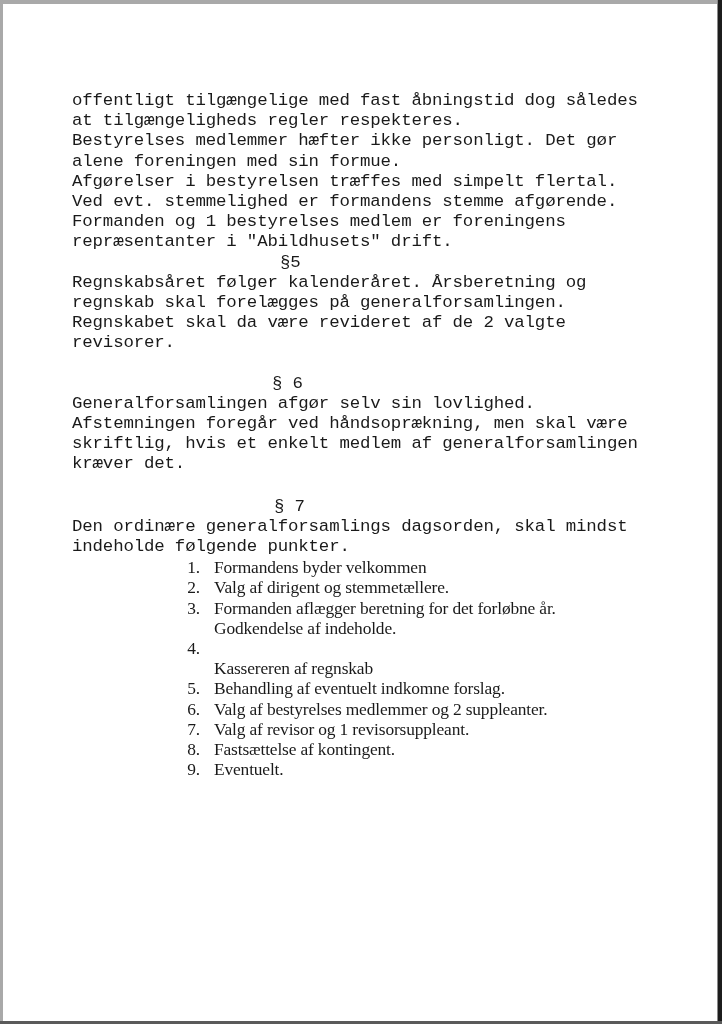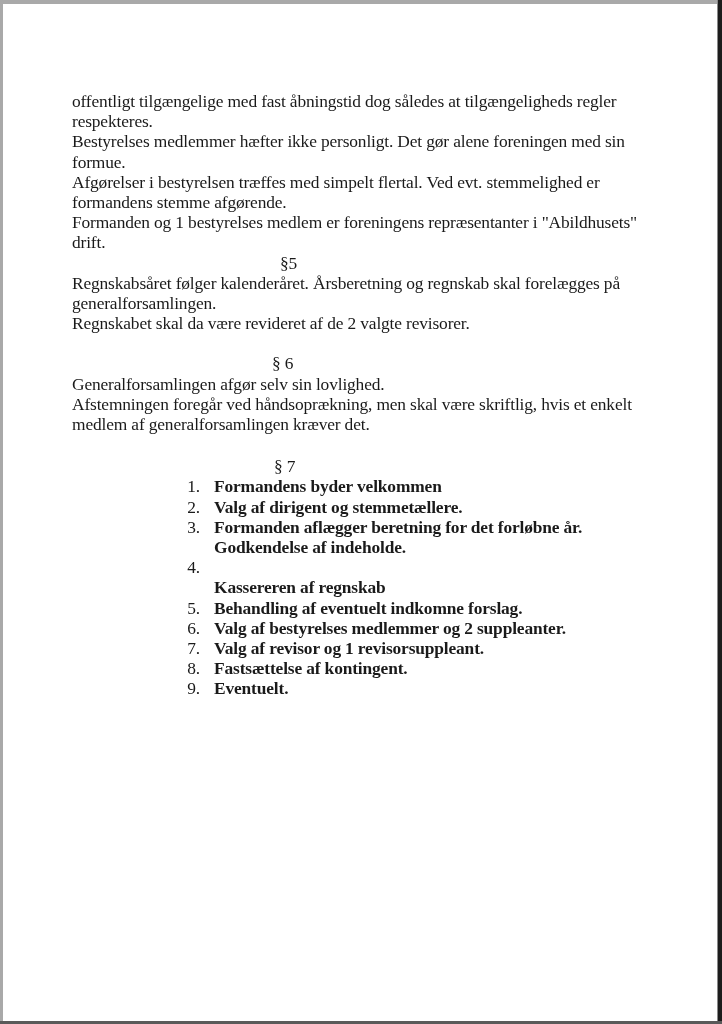--- a/index.html
+++ b/index.html
@@ -13,34 +13,34 @@
   .frame-left { position: absolute; left: 0; top: 0; width: 3px; height: 1024px; background: #a9a9a9; }
   .frame-right { position: absolute; right: 0; top: 0; width: 4px; height: 1024px; background: #1c1c1c; }
   .frame-right-hl { position: absolute; right: 4px; top: 0; width: 1px; height: 1024px; background: #8a8a8a; }
   .frame-bottom { position: absolute; left: 0; bottom: 0; width: 722px; height: 3px; background: #5a5a5a; }
 
   .page {
     position: absolute; left: 72px; top: 91px; width: 580px;
     font-size: 17.4px; line-height: 20.2px;
     letter-spacing: -0.15px;
   }
-  .page p { margin: 0; }
+  .page p { margin: 0; font-family: Liberation Mono, monospace; }
   .heading { text-align: left; padding-left: 208px; }
   .heading-6 { padding-left: 200px; }
   .heading-7 { padding-left: 202px; }
   .gap-big { height: 20px; }
   .gap-sec7 { height: 22px; }
 
   ol.agenda {
     margin: 0; padding: 0; list-style: none;
     margin-left: 100px;
   }
   ol.agenda li { display: flex; }
   ol.agenda .num { width: 28px; text-align: right; flex: none; margin-right: 14px; }
-  ol.agenda .txt { flex: 1; font-weight: bold; }
+  ol.agenda .txt { flex: 1; }
 </style>
 </head>
 <body>
 
 <div class="frame-top"></div>
 <div class="frame-left"></div>
 <div class="frame-right-hl"></div>
 <div class="frame-right"></div>
 <div class="frame-bottom"></div>
 
@@ -64,20 +64,21 @@
   <div>
     <p class="heading heading-6">§ 6</p>
     <p>Generalforsamlingen afgør selv sin lovlighed.</p>
     <p>Afstemningen foregår ved håndsoprækning, men skal være skriftlig, hvis et enkelt medlem af generalforsamlingen kræver det.</p>
   </div>
 
   <div class="gap-sec7"></div>
 
   <div>
     <p class="heading heading-7">§ 7</p>
+    <p>Den ordinære generalforsamlings dagsorden, skal mindst indeholde følgende punkter.</p>
     <ol class="agenda">
       <li>
         <span class="num">1.</span>
         <span class="txt"><span>Formandens byder velkommen</span></span>
       </li>
       <li>
         <span class="num">2.</span>
         <span class="txt"><span>Valg af dirigent og stemmetællere.</span></span>
       </li>
       <li>

